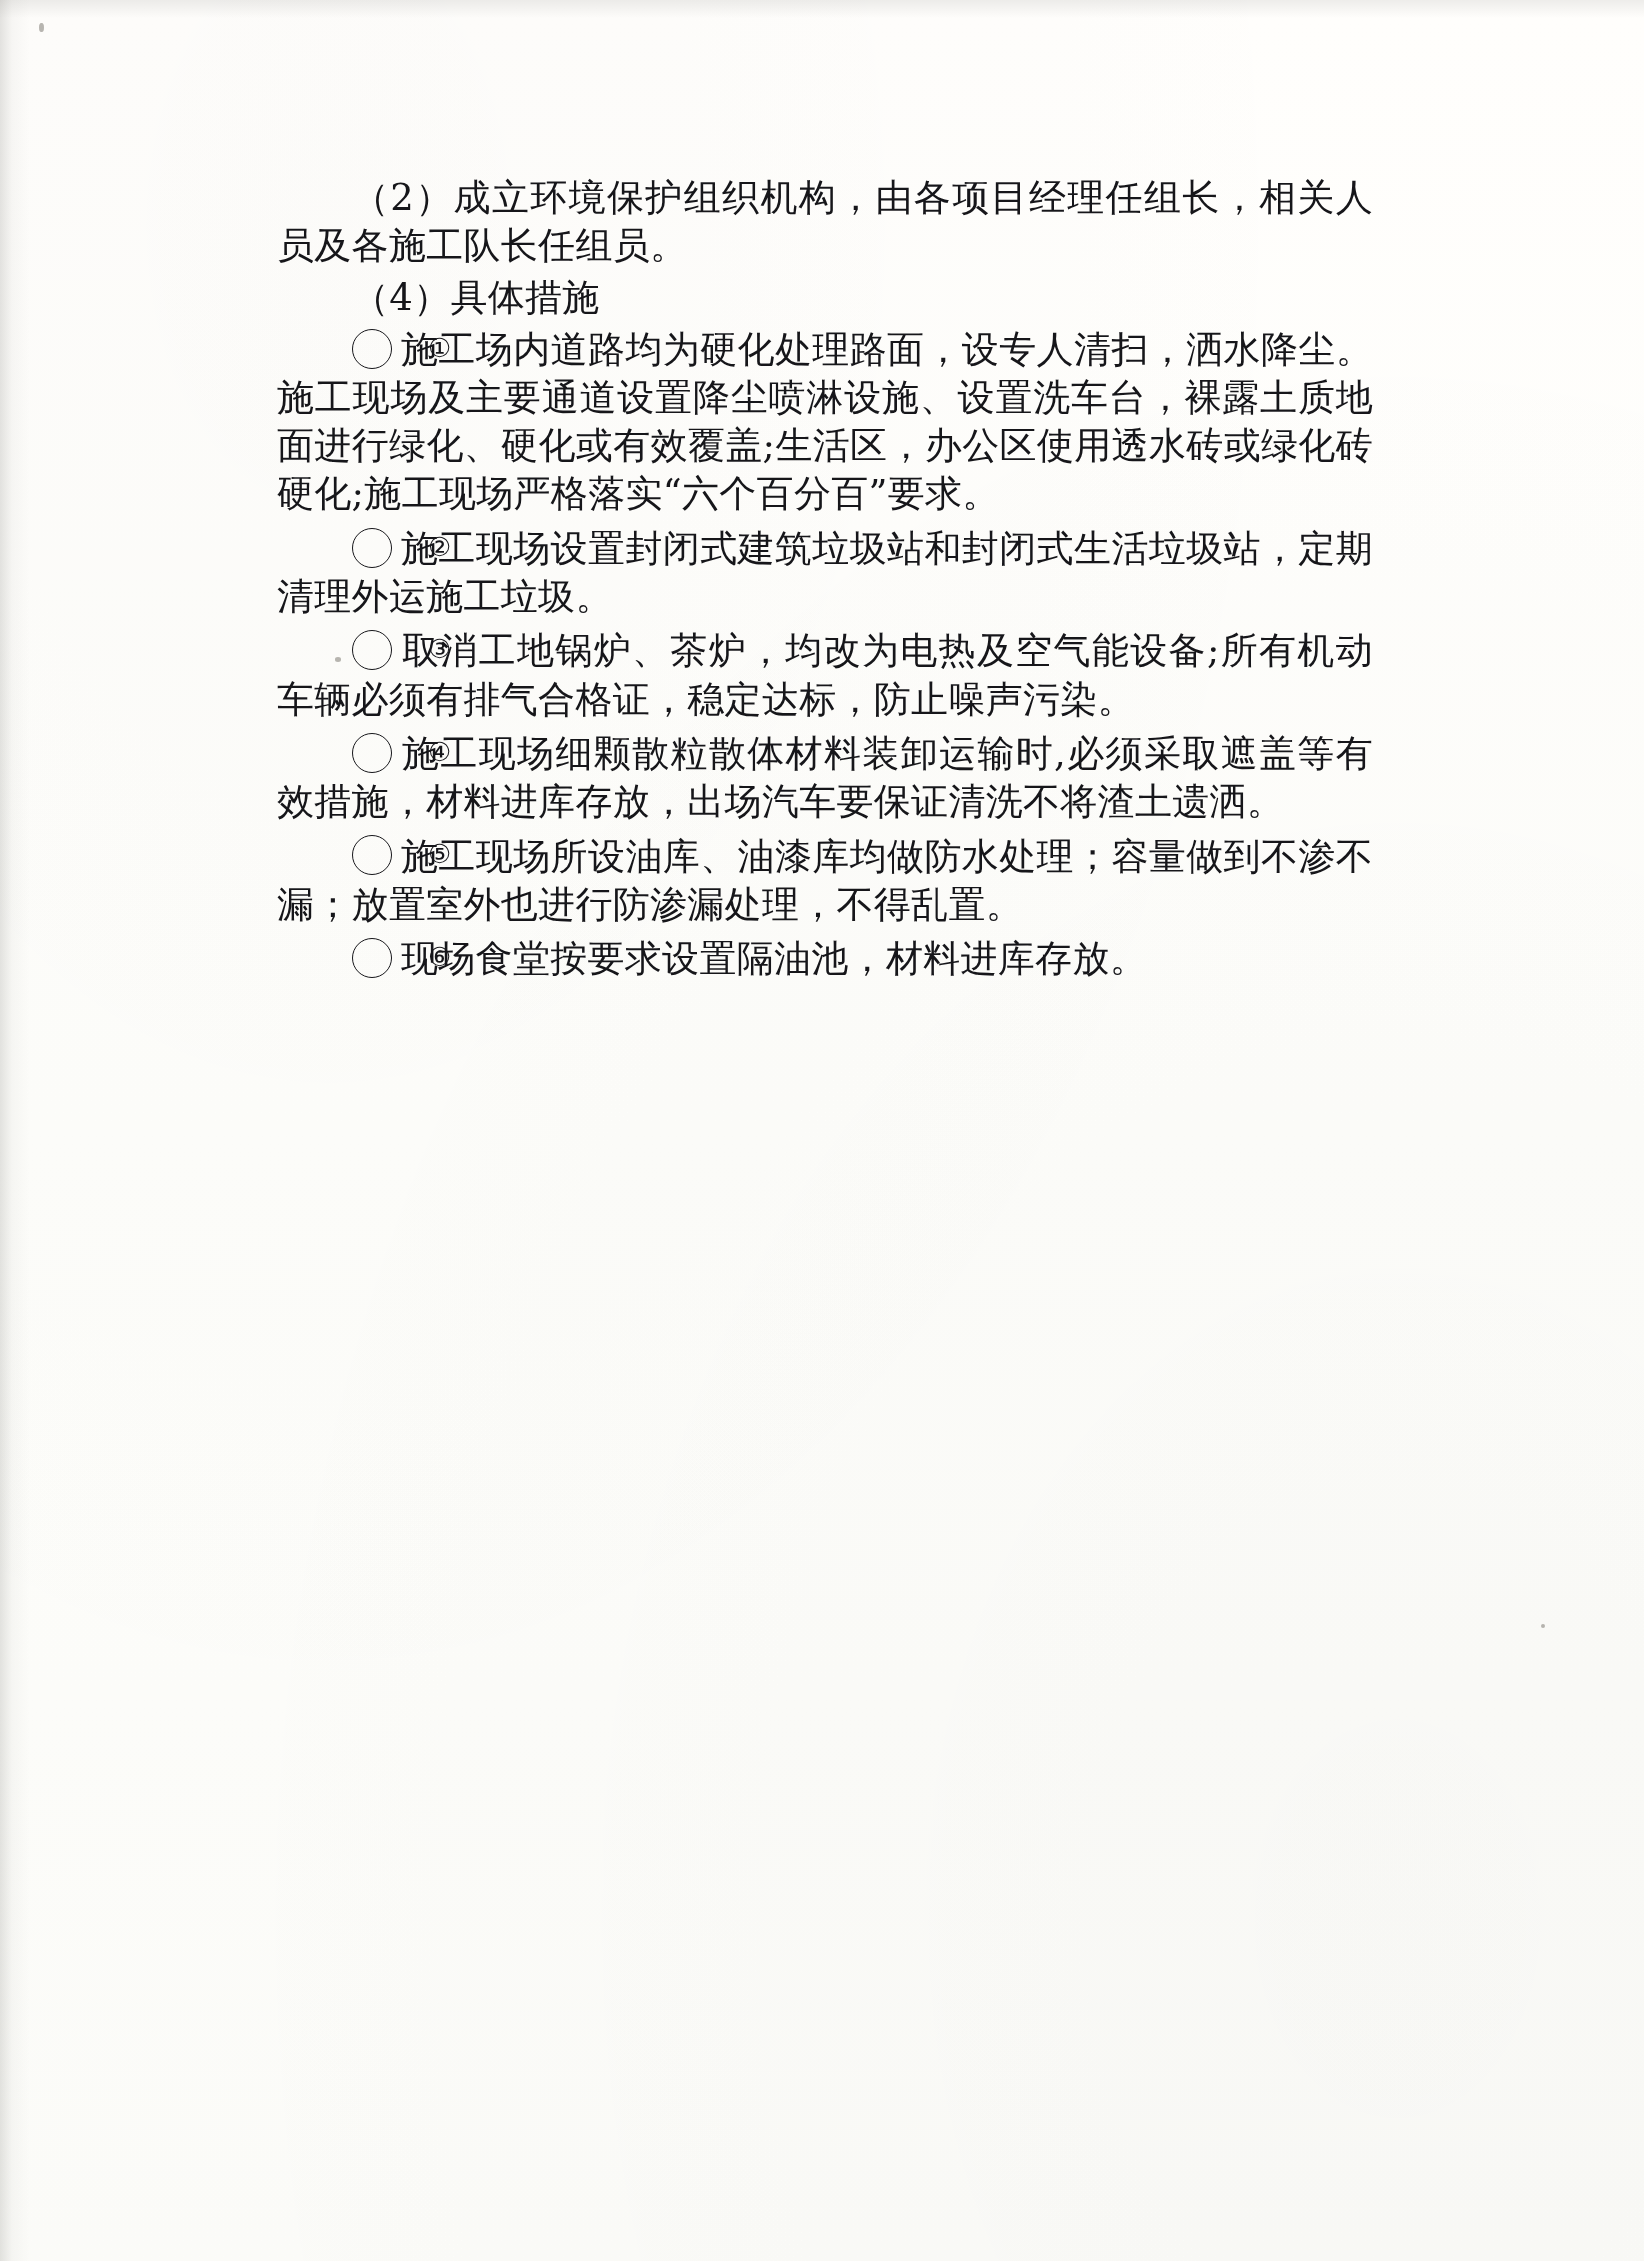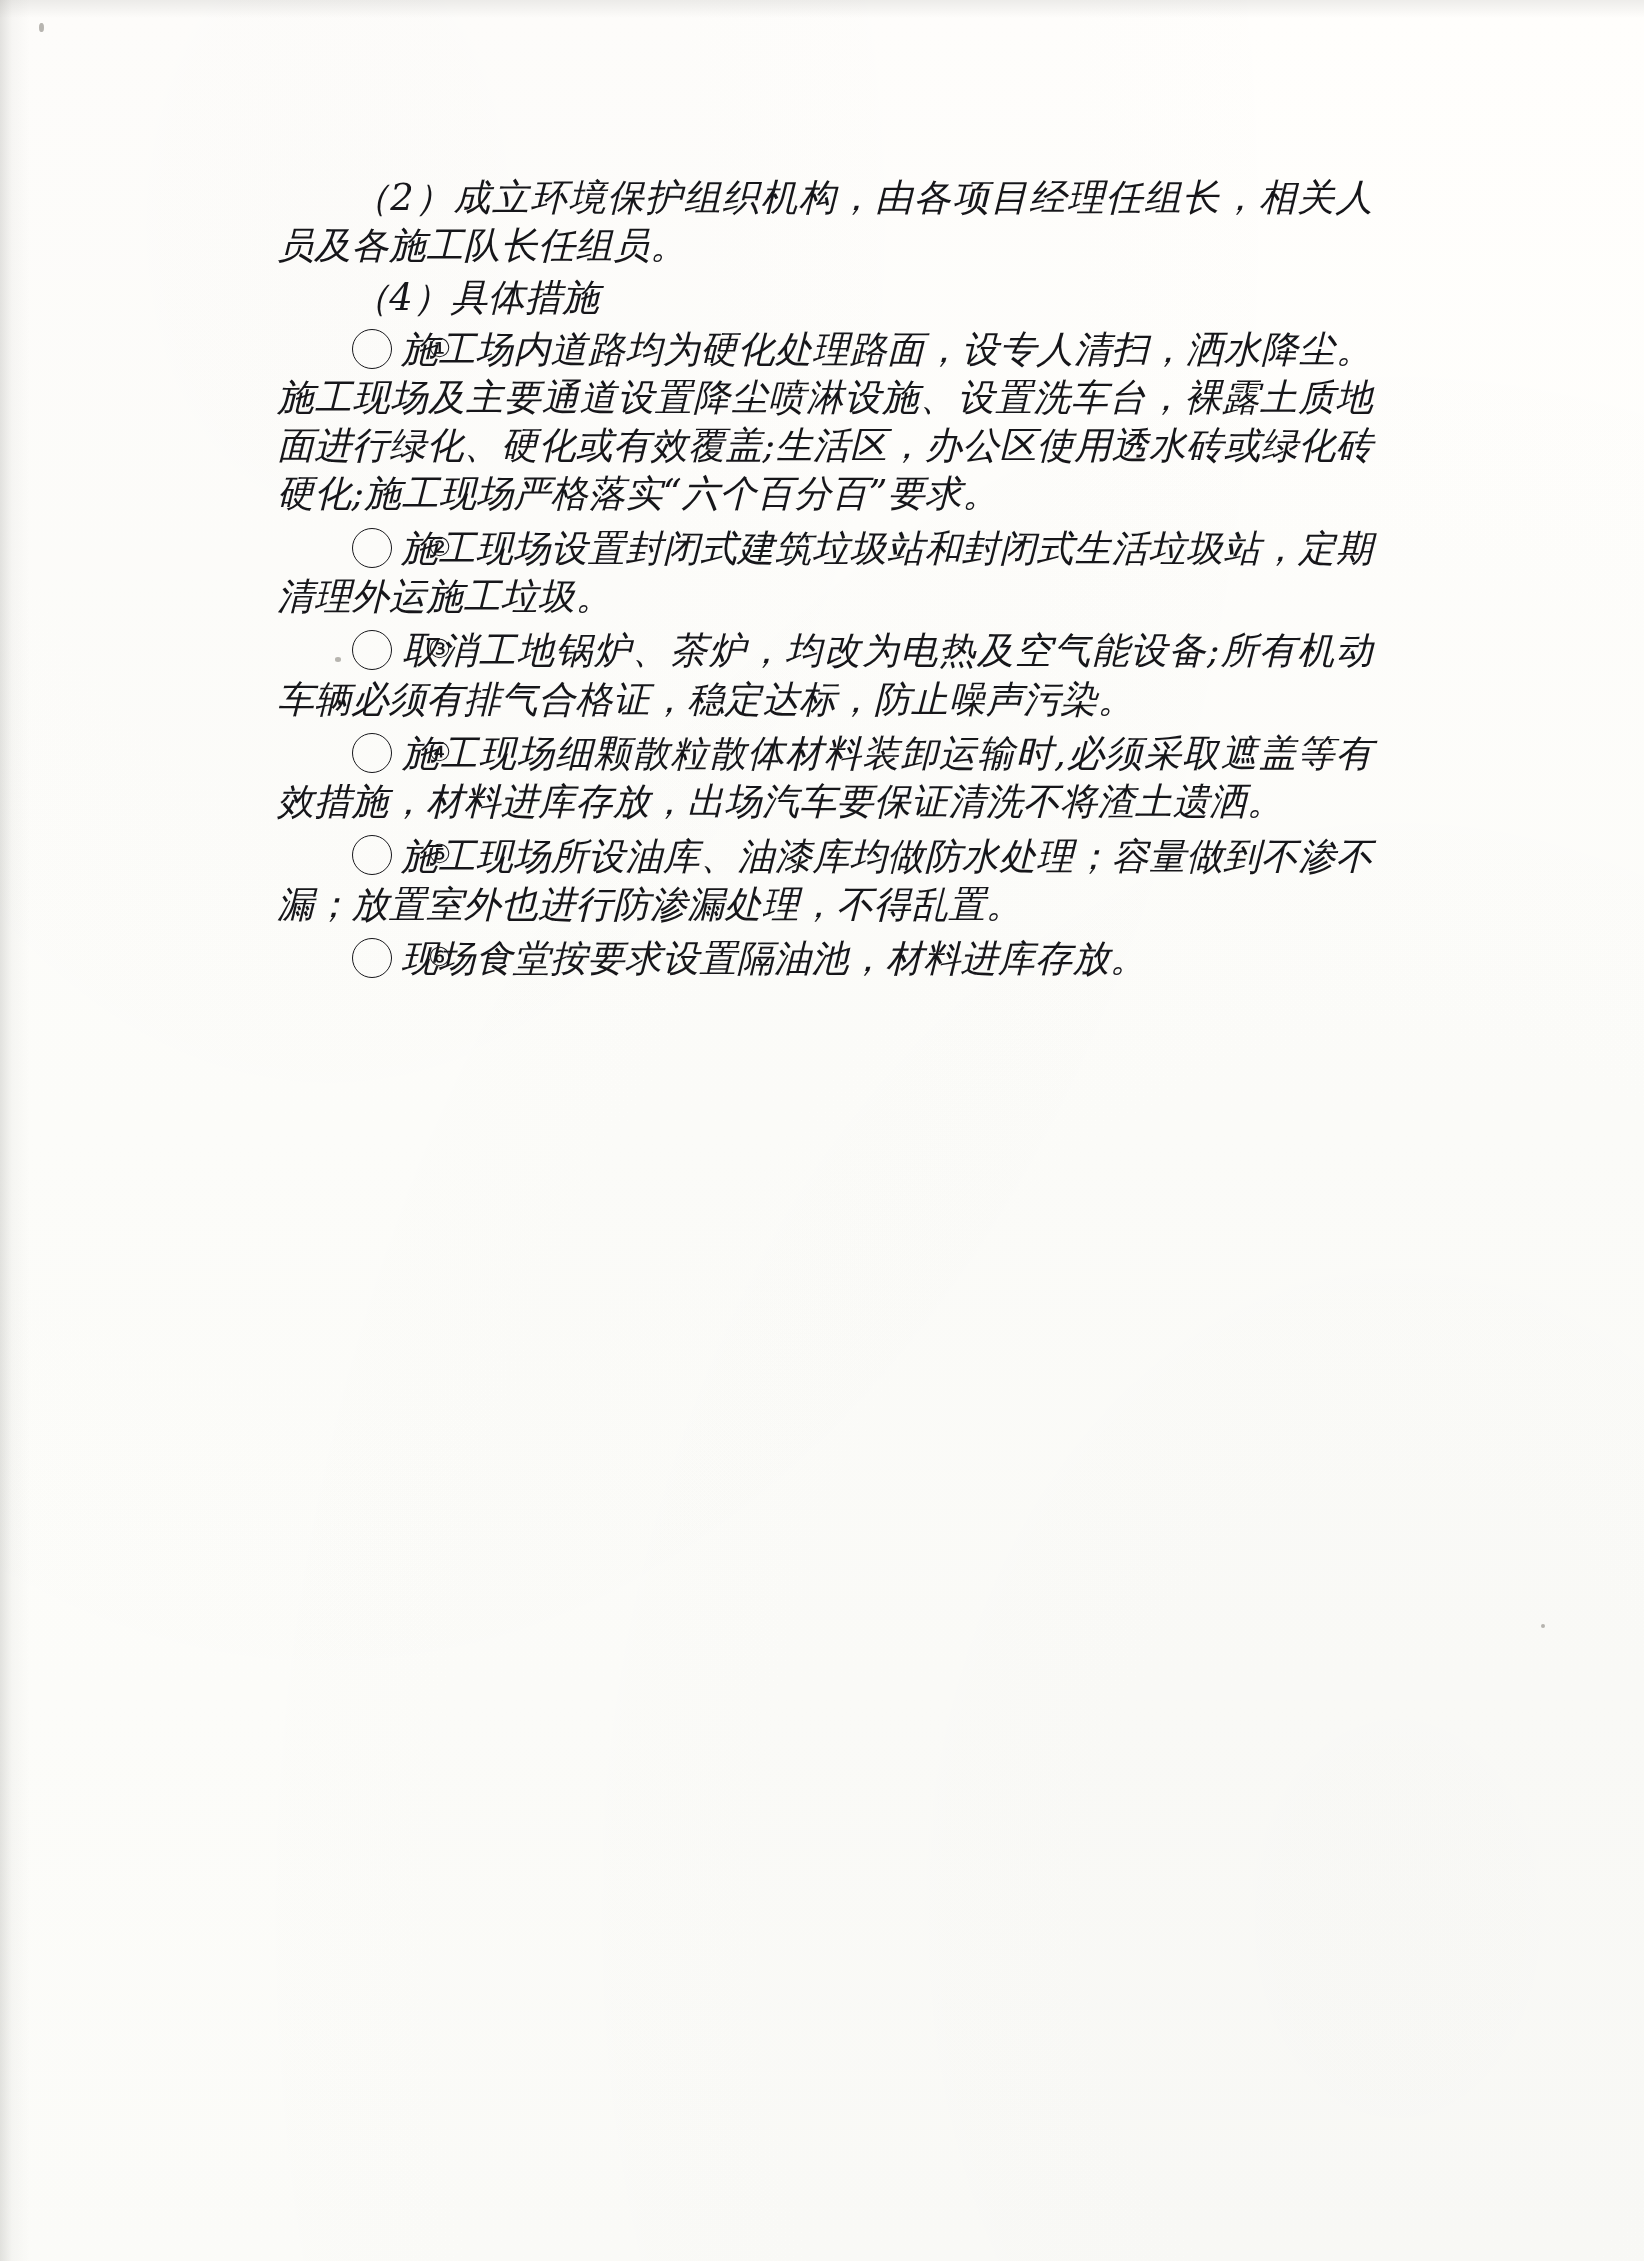--- a/index.html
+++ b/index.html
@@ -7,21 +7,20 @@
     padding: 0;
     background: #ffffff;
   }
   .page {
     position: relative;
     width: 1644px;
     height: 2261px;
     background: #fdfdfb;
     overflow: hidden;
     box-sizing: border-box;
-    font-style: italic;
   }
   
   .page::before {
     content: "";
     position: absolute;
     inset: 0;
     background:
       radial-gradient(ellipse at 20% 10%, rgba(0,0,0,0.012), rgba(0,0,0,0) 60%),
       radial-gradient(ellipse at 85% 85%, rgba(0,0,0,0.015), rgba(0,0,0,0) 65%),
       linear-gradient(180deg, #fffefc 0%, #fdfdfa 50%, #fbfbf8 100%);

